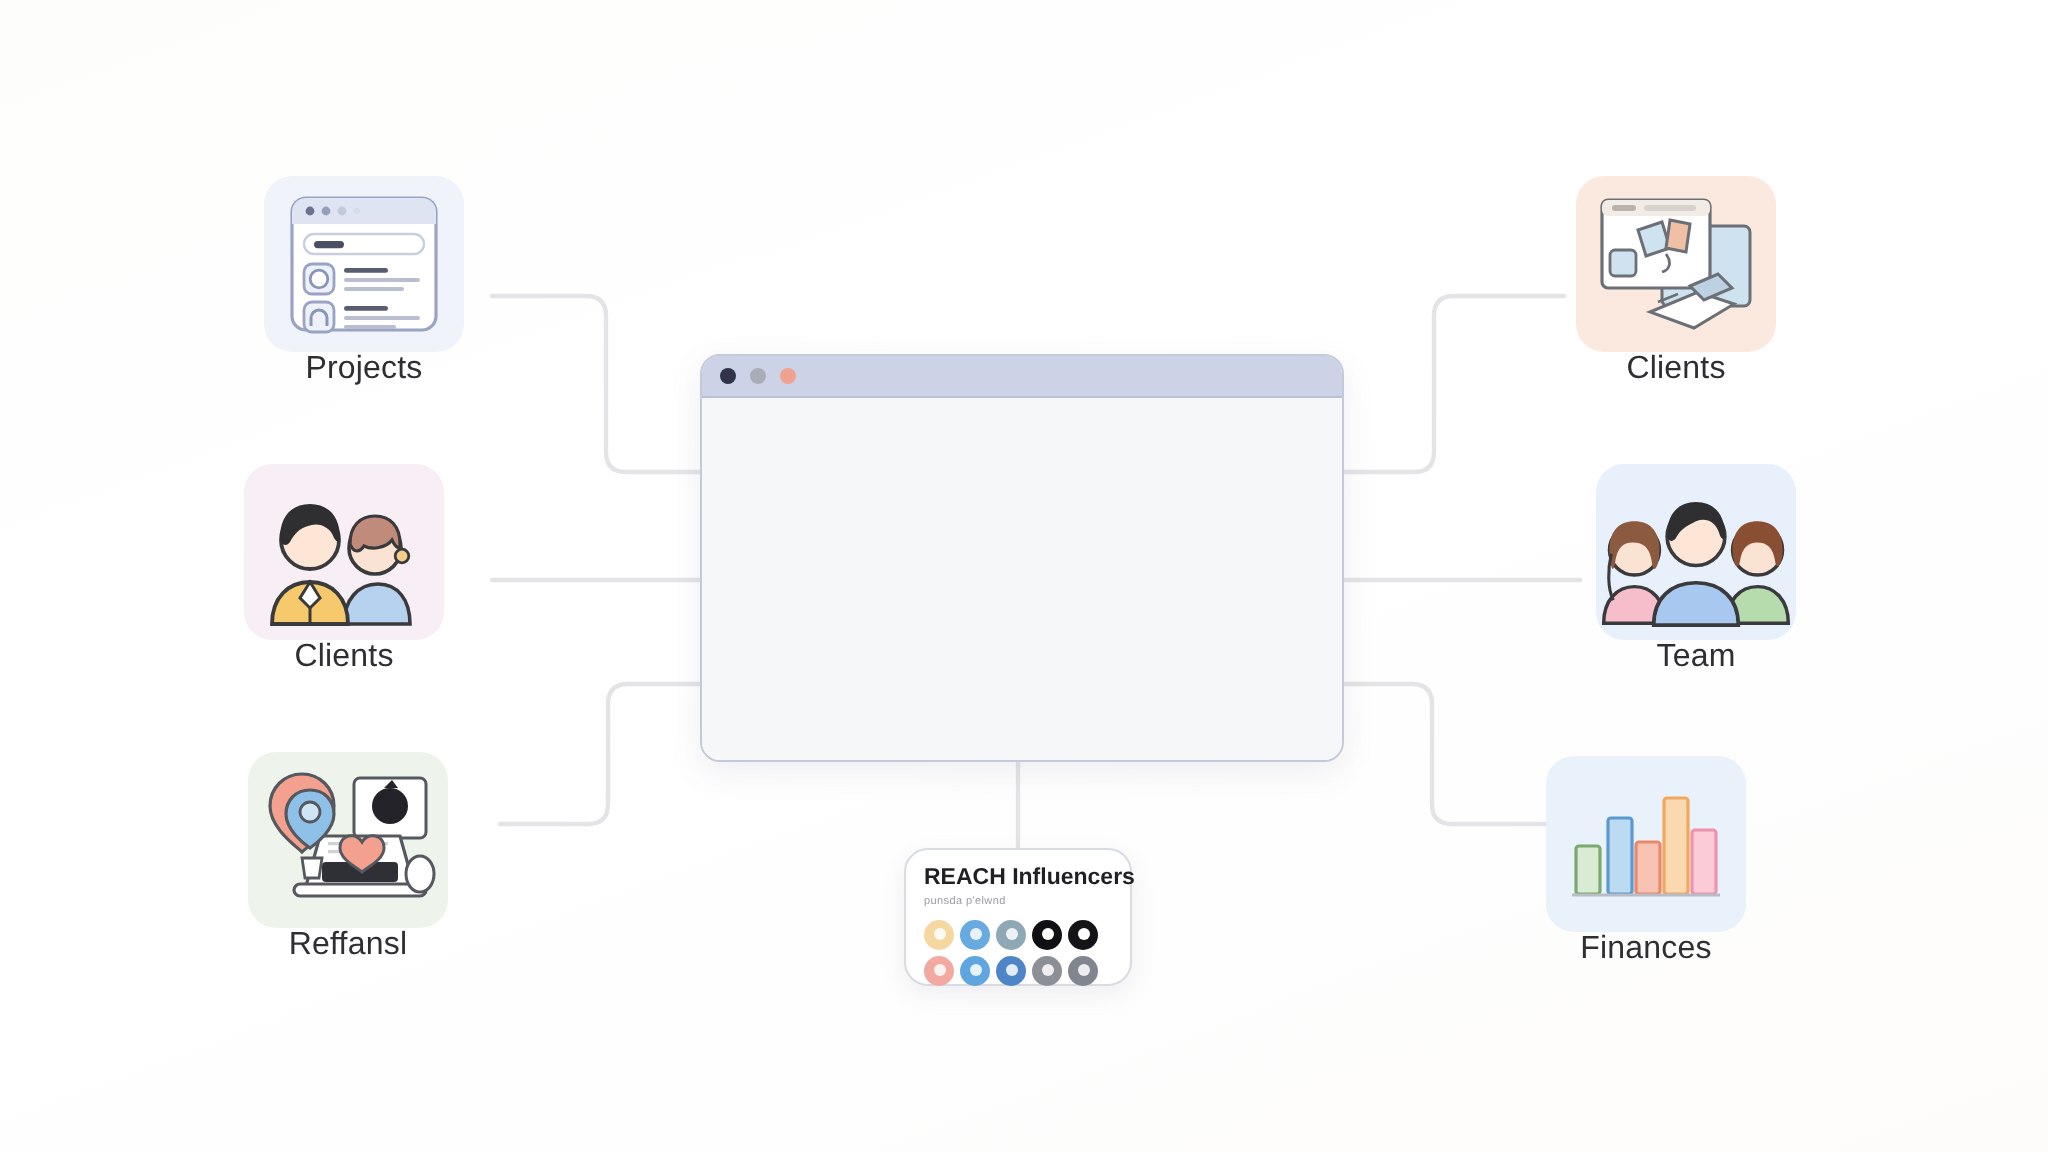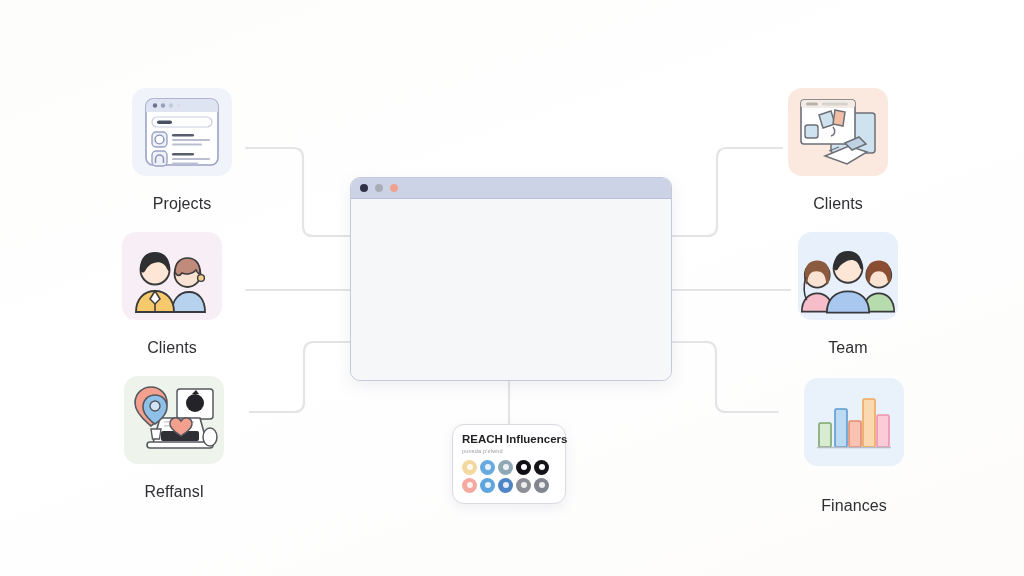--- a/index.html
+++ b/index.html
@@ -42,33 +42,33 @@
     background:#f6f7f9;
   }
   
   .node{position:absolute;display:flex;flex-direction:column;align-items:center;}
   .tile{
     width:100px;height:88px;border-radius:14px;
     position:relative;overflow:hidden;
     display:flex;align-items:center;justify-content:center;
   }
   .node-label{
-    margin-top:19px;
+    margin-top:0;
     font-size:16px;color:#2f2f33;
     letter-spacing:.1px;white-space:nowrap;
   }
   .tile-projects{background:#f1f3fb;}
   .tile-clients-l{background:#f7eff5;}
   .tile-ref{background:#eef4ec;}
   .tile-clients-r{background:#fbe9e0;}
   .tile-team{background:#e8f0fb;}
   .tile-fin{background:#e9f1fa;}
   
   .card{
-    position:absolute;left:452px;top:424px;width:114px;height:80px;
+    position:absolute;left:452px;top:424px;width:114px;height:69px;
     background:#ffffff;border:1.4px solid #d8dbe2;border-radius:12px;
     box-shadow:0 4px 12px rgba(90,100,140,.10);
     padding:8px 24px 0 9px;box-sizing:border-box;
   }
   .card-title{font-size:11.5px;font-weight:bold;color:#1f2024;line-height:1.1;white-space:nowrap;}
   .card-sub{
     font-size:5.5px;color:#9b9ba3;margin-top:2px;letter-spacing:.2px;
     filter:blur(.25px);white-space:nowrap;
   }
   .icon-grid{margin-top:6px;display:grid;grid-template-columns:repeat(5,1fr);gap:3px 3px;}
@@ -218,21 +218,21 @@
         <path d="M71 38c0-10 5-15 13-15s13 5 13 15c0 7-3 12-4 5-1-6-4-9-9-9s-8 3-9 9c-1 7-4 2-4-5z" fill="#8a4f33"></path>
 
         <path d="M30 77c0-14 9-22 22-22s22 8 22 22z" fill="#a9c8ef" stroke="#3a3a3c" stroke-width="1.9"></path>
         <circle cx="52" cy="31" r="15" fill="#fde6d6" stroke="#3a3a3c" stroke-width="1.9"></circle>
         <path d="M37 30c0-11 6-17 15-17s15 6 15 17c0 3-2 3-3-1-2-6-7-8-12-6-4 2-8 4-10 8-2 4-5 2-5-1z" fill="#2f2f31"></path>
       </svg>
     </div>
     <div class="node-label">Team</div>
   </div>
 
-  <div class="node" style="left:804px;top:378px;gap:12px;">
+  <div class="node" style="left:773px;top:378px;">
     <div class="tile tile-fin">
       <svg width="82" height="66" viewBox="0 0 82 66">
         <rect x="6" y="34" width="12" height="24" rx="1.5" fill="#d9ecd3" stroke="#7aa86e" stroke-width="1.6"></rect>
         <rect x="22" y="20" width="12" height="38" rx="1.5" fill="#bcdbf2" stroke="#5a9ad0" stroke-width="1.6"></rect>
         <rect x="36" y="32" width="12" height="26" rx="1.5" fill="#f8c3b2" stroke="#e88a6b" stroke-width="1.6"></rect>
         <rect x="50" y="10" width="12" height="48" rx="1.5" fill="#fbd9b0" stroke="#efa85e" stroke-width="1.6"></rect>
         <rect x="64" y="26" width="12" height="32" rx="1.5" fill="#fbcbd7" stroke="#ef92ab" stroke-width="1.6"></rect>
         <line x1="4" y1="58.5" x2="78" y2="58.5" stroke="#b9bcc4" stroke-width="1.4"></line>
       </svg>
     </div>

